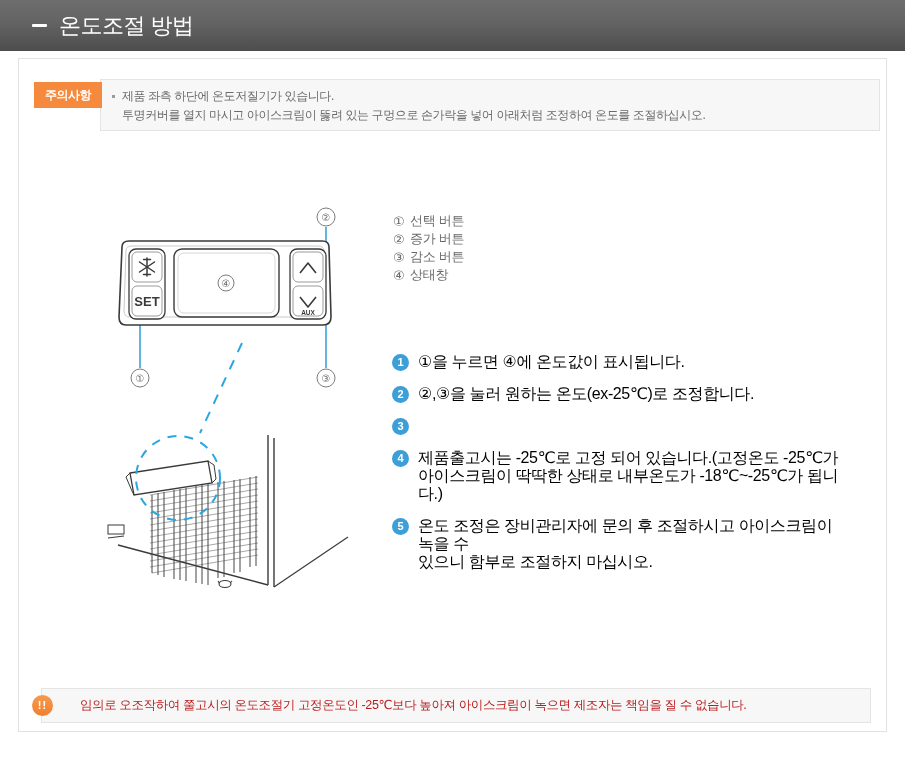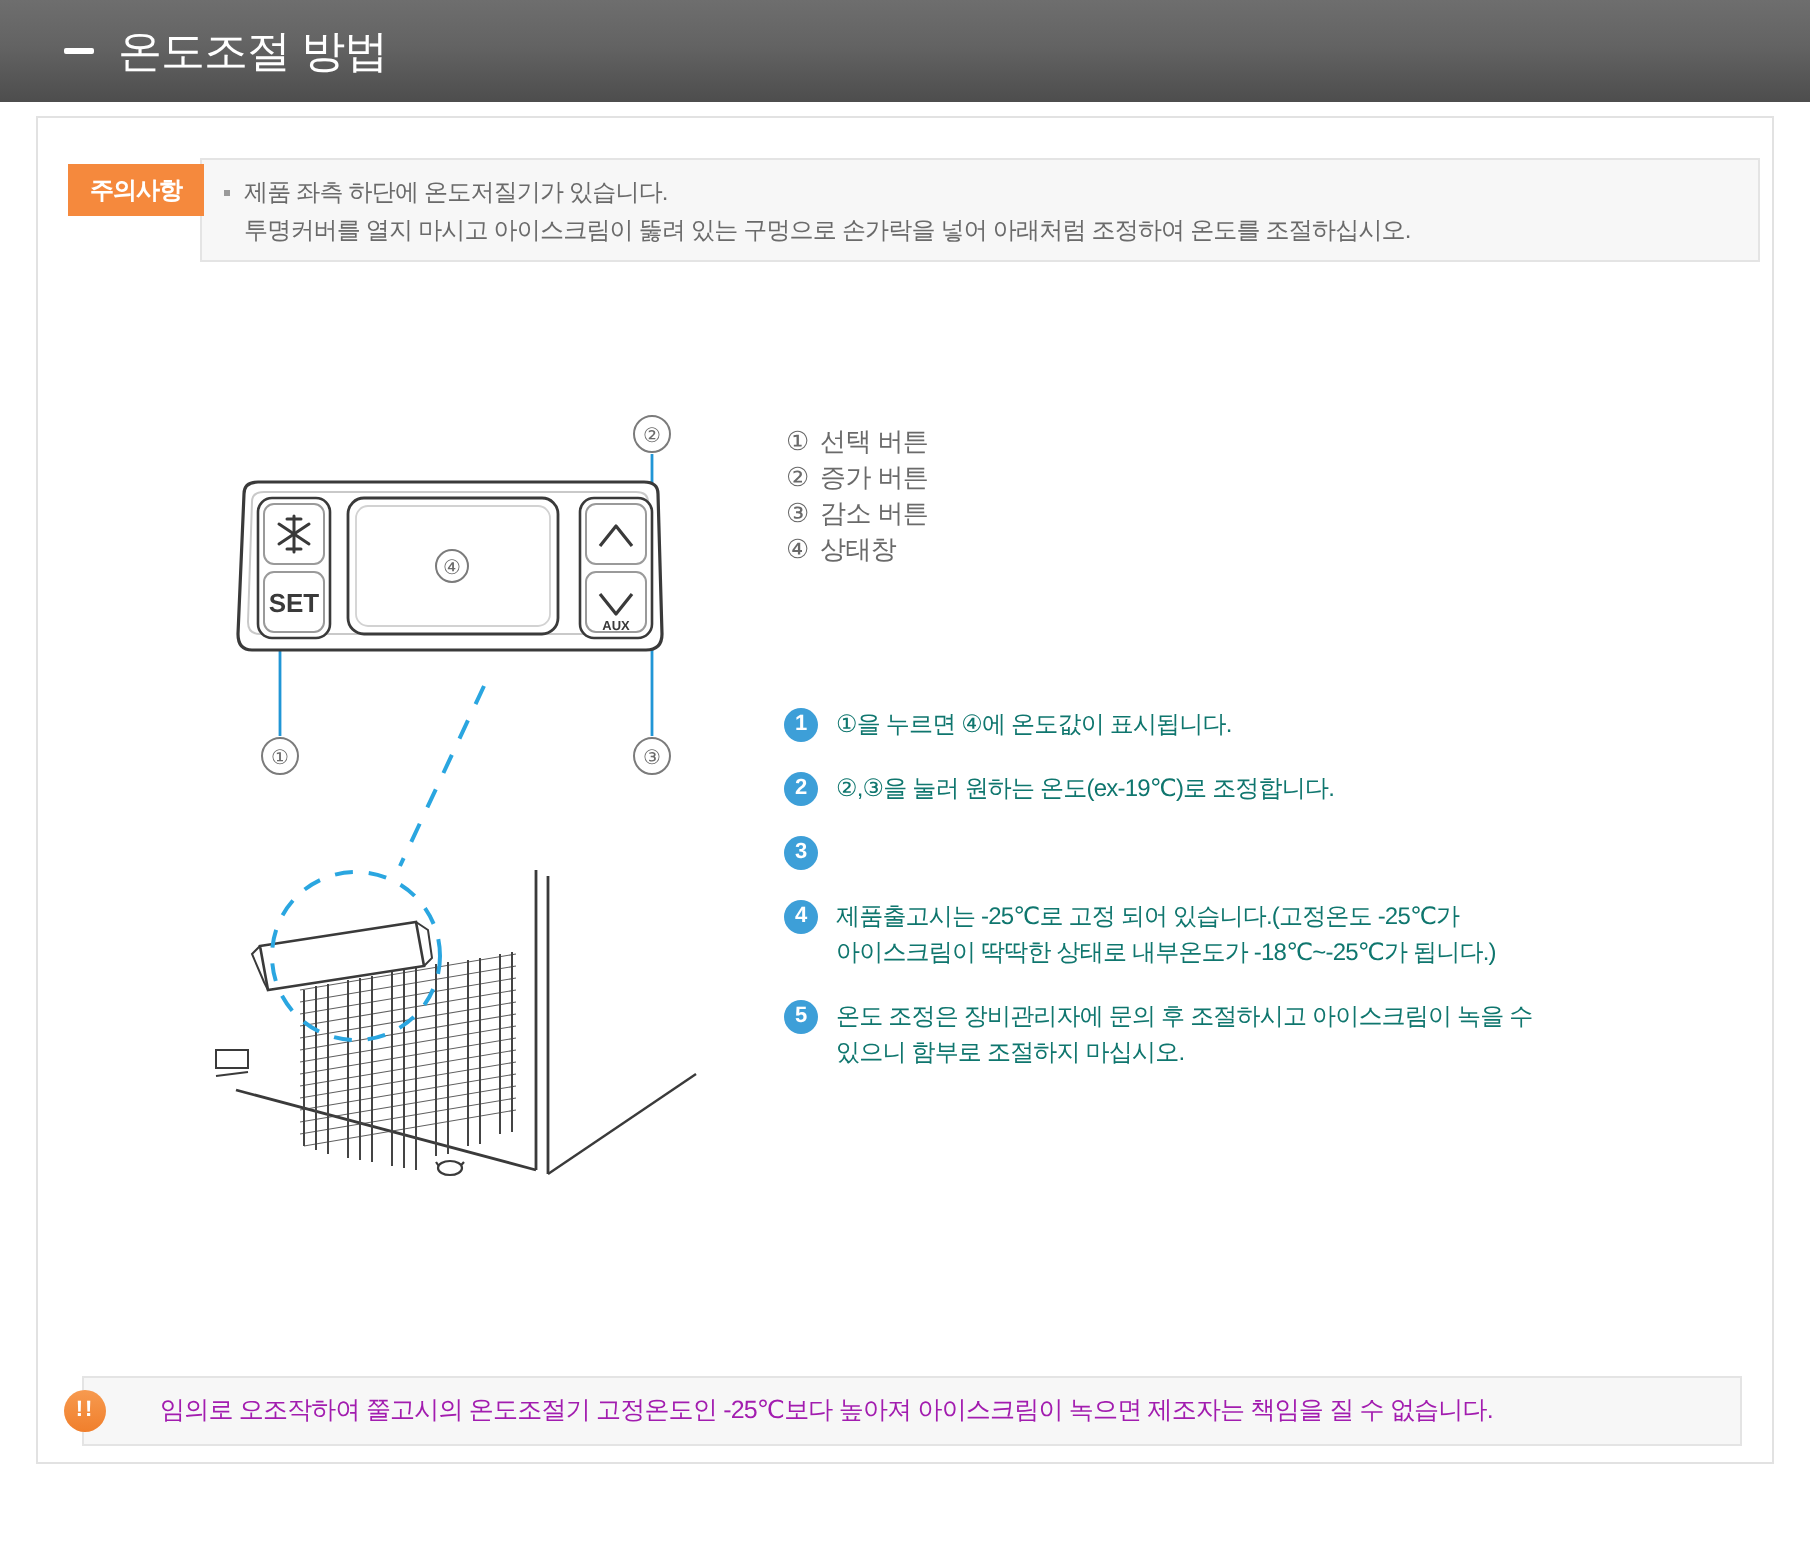--- a/index.html
+++ b/index.html
@@ -165,22 +165,22 @@
     background: #3d9fd8;
     color: #ffffff;
     font-size: 11px;
     font-weight: bold;
     line-height: 17px;
     text-align: center;
     margin-right: 9px;
     margin-top: 1px;
   }
   .step-text {
-    font-size: 12px;
-    color: #0f766e;
+    font-size: 16px;
+    color: #000000;
     line-height: 18px;
     letter-spacing: -0.4px;
   }
 
   
   .warn-wrap {
     position: absolute;
     left: 32px;
     top: 688px;
     width: 840px;
@@ -194,21 +194,21 @@
     height: 35px;
     background: #f7f7f7;
     border: 1px solid #e4e4e4;
     box-sizing: border-box;
     display: flex;
     align-items: center;
   }
   .warn-text {
     margin-left: 38px;
     font-size: 12.5px;
-    color: #a21caf;
+    color: #b91c1c;
     letter-spacing: -0.4px;
   }
   .warn-badge {
     position: absolute;
     left: 0;
     top: 7px;
     width: 21px;
     height: 21px;
     border-radius: 50%;
     background: linear-gradient(to bottom, #f79a4f, #f07f2c);
@@ -388,21 +388,21 @@
   <div class="step">
     <div class="step-badge">1</div>
     <div class="step-text">
       <div>①을 누르면 ④에 온도값이 표시됩니다.</div>
     </div>
   </div>
 
   <div class="step">
     <div class="step-badge">2</div>
     <div class="step-text">
-      <div>②,③을 눌러 원하는 온도(ex-19℃)로 조정합니다.</div>
+      <div>②,③을 눌러 원하는 온도(ex-25℃)로 조정합니다.</div>
     </div>
   </div>
 
   <div class="step">
     <div class="step-badge">3</div>
     <div class="step-text">
     </div>
   </div>
 
   <div class="step">

